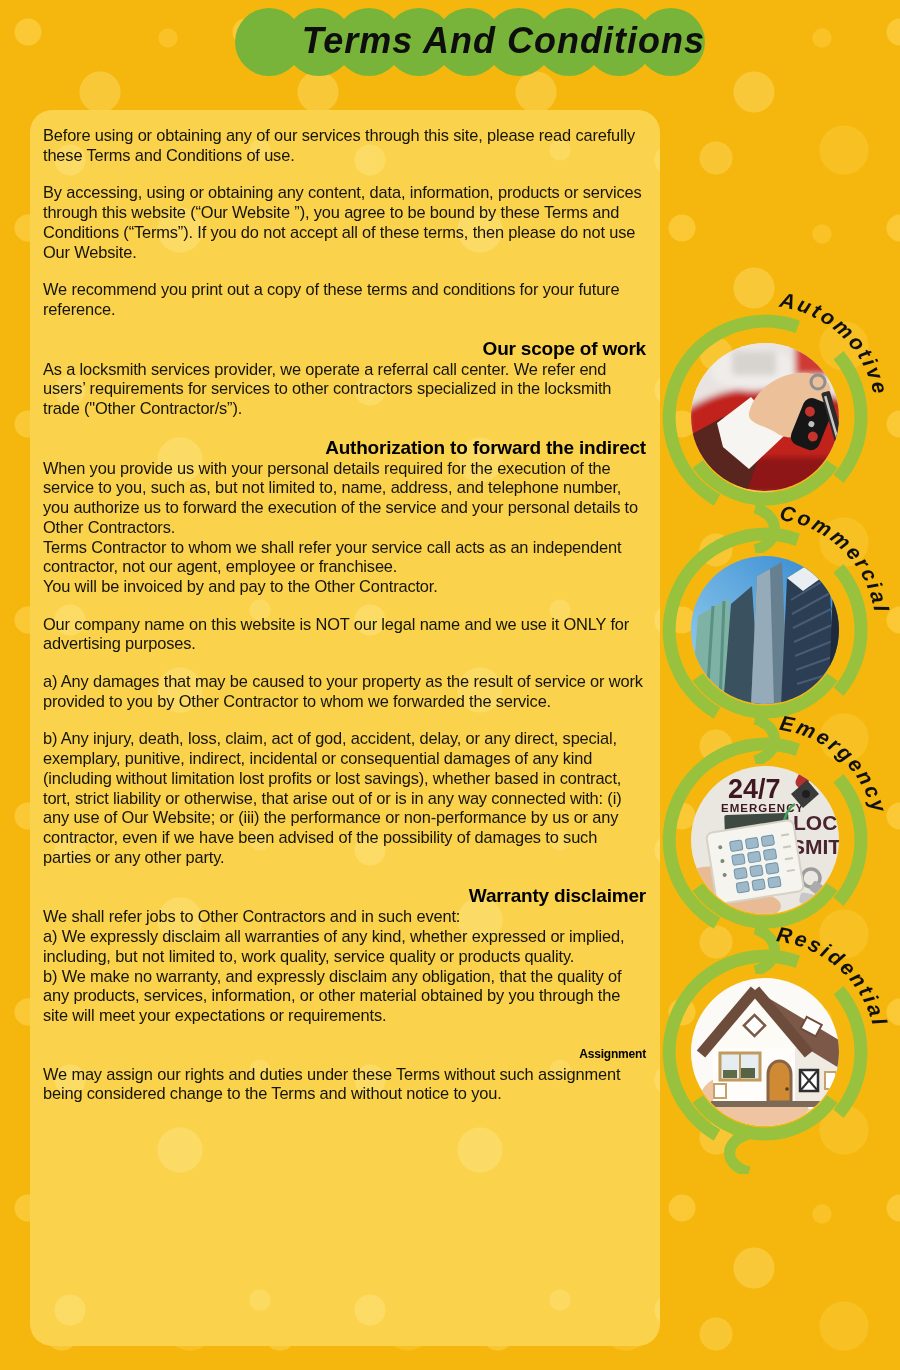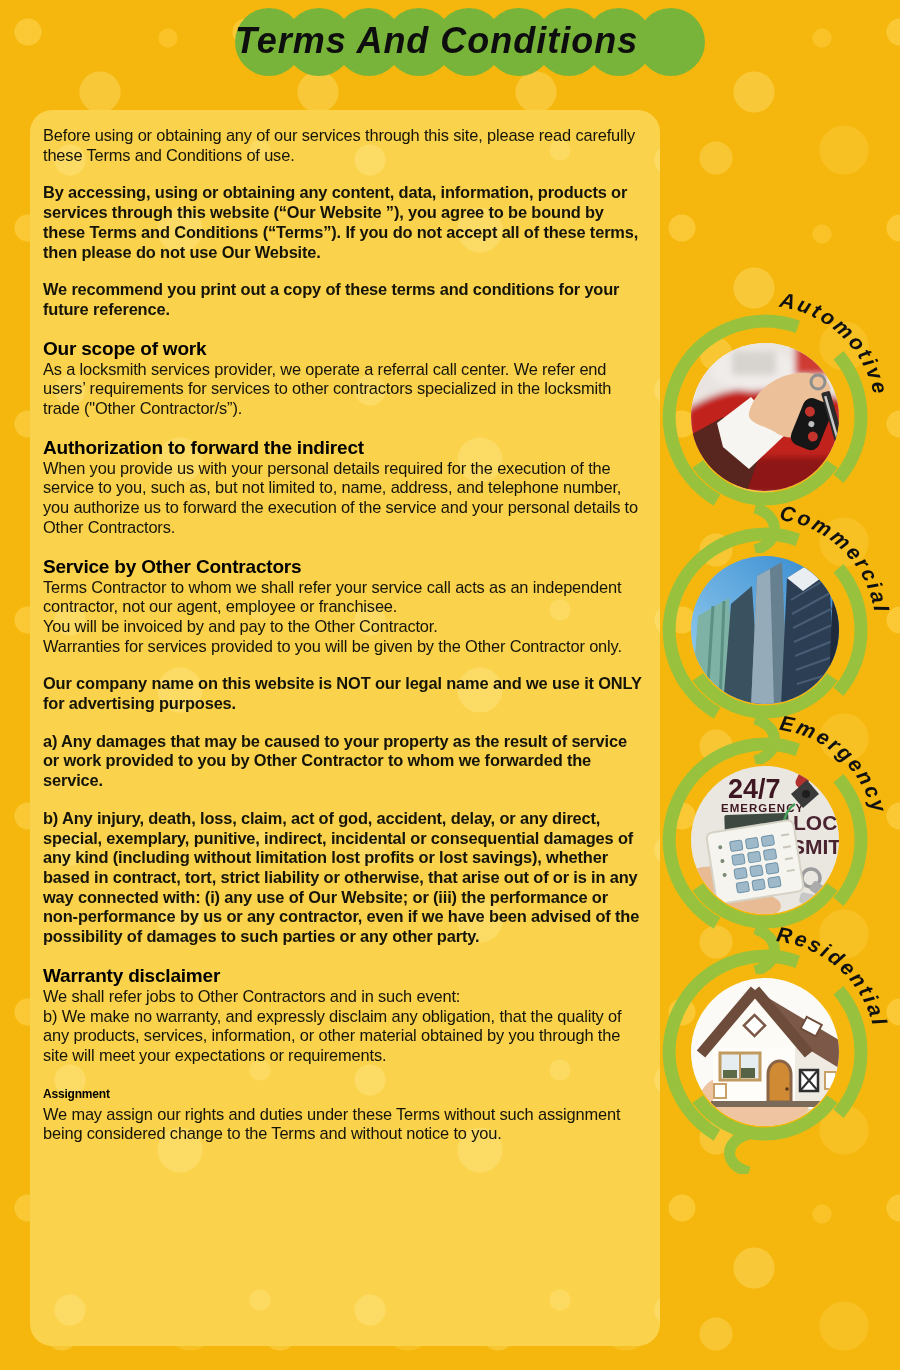--- a/index.html
+++ b/index.html
@@ -17,38 +17,38 @@
   }
   
   .badge{position:absolute;left:235px;top:8px;width:470px;height:68px;}
   .badge .scallop{position:absolute;top:0;width:68px;height:68px;border-radius:50%;background:#79B43A;}
   .badge .scallop:nth-child(1){left:0}.badge .scallop:nth-child(2){left:50px}
   .badge .scallop:nth-child(3){left:100px}.badge .scallop:nth-child(4){left:150px}
   .badge .scallop:nth-child(5){left:200px}.badge .scallop:nth-child(6){left:250px}
   .badge .scallop:nth-child(7){left:300px}.badge .scallop:nth-child(8){left:350px}
   .badge .scallop:nth-child(9){left:402px}
   .badge .title{
-    position:absolute;left:0;top:0;width:100%;height:68px;line-height:66px;text-align:left;
+    position:absolute;left:0;top:0;width:100%;height:68px;line-height:66px;text-align:right;
     font-size:36px;font-weight:bold;font-style:italic;letter-spacing:1px;color:#0e0e0e;
   }
   
   .panel{
     position:absolute;left:30px;top:110px;width:630px;height:1236px;box-sizing:border-box;
     padding:16px 14px 10px 13px;border-radius:22px;overflow:hidden;
     background-color:#FBD24B;
     background-image:
       radial-gradient(circle at 40px 50px, rgba(255,236,150,.35) 0 15px, rgba(255,236,150,0) 16px),
       radial-gradient(circle at 150px 120px, rgba(255,240,170,.28) 0 22px, rgba(255,240,170,0) 23px),
       radial-gradient(circle at 230px 40px, rgba(255,236,150,.3) 0 10px, rgba(255,236,150,0) 11px);
     background-size:300px 230px;
     color:#141409;
   }
   .panel p{margin:0;font-size:16.4px;line-height:19.7px;letter-spacing:-0.15px;}
-  .panel p.gap{margin-top:18px;font-weight:bold;}
-  .panel h2{margin:18px 0 0 0;font-size:19px;line-height:22px;color:#000;font-weight:bold;letter-spacing:-0.2px;}
+  .panel p.gap{margin-top:18px;}
+  .panel h2{margin:18px 0 0 0;font-size:19px;line-height:22px;color:#000;font-weight:bold;letter-spacing:-0.2px;text-align:right;}
   .panel h2.small{font-size:12px;line-height:21px;}
   
   .svc{position:absolute;}
   .arc{stroke:#98C23D;stroke-width:13;fill:none;}
   .conn{position:absolute;}
   .conn path{stroke:#98C23D;stroke-width:11;fill:none;}
   .svc-label{font-family:"Liberation Sans", sans-serif;font-size:21px;font-weight:bold;font-style:italic;letter-spacing:2.5px;fill:#111;}
   .ph-text{font-family:"Liberation Sans", sans-serif;font-weight:bold;}
 </style>
 </head>
@@ -73,31 +73,30 @@
     <p>Before using or obtaining any of our services through this site, please read carefully these Terms and Conditions of use.</p>
     <p class="gap">By accessing, using or obtaining any content, data, information, products or services through this website (“Our Website ”), you agree to be bound by these Terms and Conditions (“Terms”). If you do not accept all of these terms, then please do not use Our Website.</p>
     <p class="gap">We recommend you print out a copy of these terms and conditions for your future reference.</p>
 
     <h2>Our scope of work</h2>
     <p>As a locksmith services provider, we operate a referral call center. We refer end users’ requirements for services to other contractors specialized in the locksmith trade ("Other Contractor/s”).</p>
 
     <h2>Authorization to forward the indirect</h2>
     <p>When you provide us with your personal details required for the execution of the service to you, such as, but not limited to, name, address, and telephone number, you authorize us to forward the execution of the service and your personal details to Other Contractors.</p>
 
-    <h2>Service by Other Contractors</h2>
     <p>Terms Contractor to whom we shall refer your service call acts as an independent contractor, not our agent, employee or franchisee.</p>
     <p>You will be invoiced by and pay to the Other Contractor.</p>
-    <p>Warranties for services provided to you will be given by the Other Contractor only.</p>
     <p class="gap">Our company name on this website is NOT our legal name and we use it ONLY for advertising purposes.</p>
 
     <p class="gap">a) Any damages that may be caused to your property as the result of service or work provided to you by Other Contractor to whom we forwarded the service.</p>
     <p class="gap">b) Any injury, death, loss, claim, act of god, accident, delay, or any direct, special, exemplary, punitive, indirect, incidental or consequential damages of any kind (including without limitation lost profits or lost savings), whether based in contract, tort, strict liability or otherwise, that arise out of or is in any way connected with: (i) any use of Our Website; or (iii) the performance or non-performance by us or any contractor, even if we have been advised of the possibility of damages to such parties or any other party.</p>
 
     <h2>Warranty disclaimer</h2>
     <p>We shall refer jobs to Other Contractors and in such event:</p>
+    <p>a) We expressly disclaim all warranties of any kind, whether expressed or implied, including, but not limited to, work quality, service quality or products quality.</p>
     <p>b) We make no warranty, and expressly disclaim any obligation, that the quality of any products, services, information, or other material obtained by you through the site will meet your expectations or requirements.</p>
 
     <h2 class="small">Assignment</h2>
     <p>We may assign our rights and duties under these Terms without such assignment being considered change to the Terms and without notice to you.</p>
   </div>
 
   <svg class="svc" style="left:635px;top:287px" width="260" height="260" viewBox="0 0 260 260">
     <defs>
       <clipPath id="pc0">
           <circle cx="130" cy="130" r="74"></circle>

